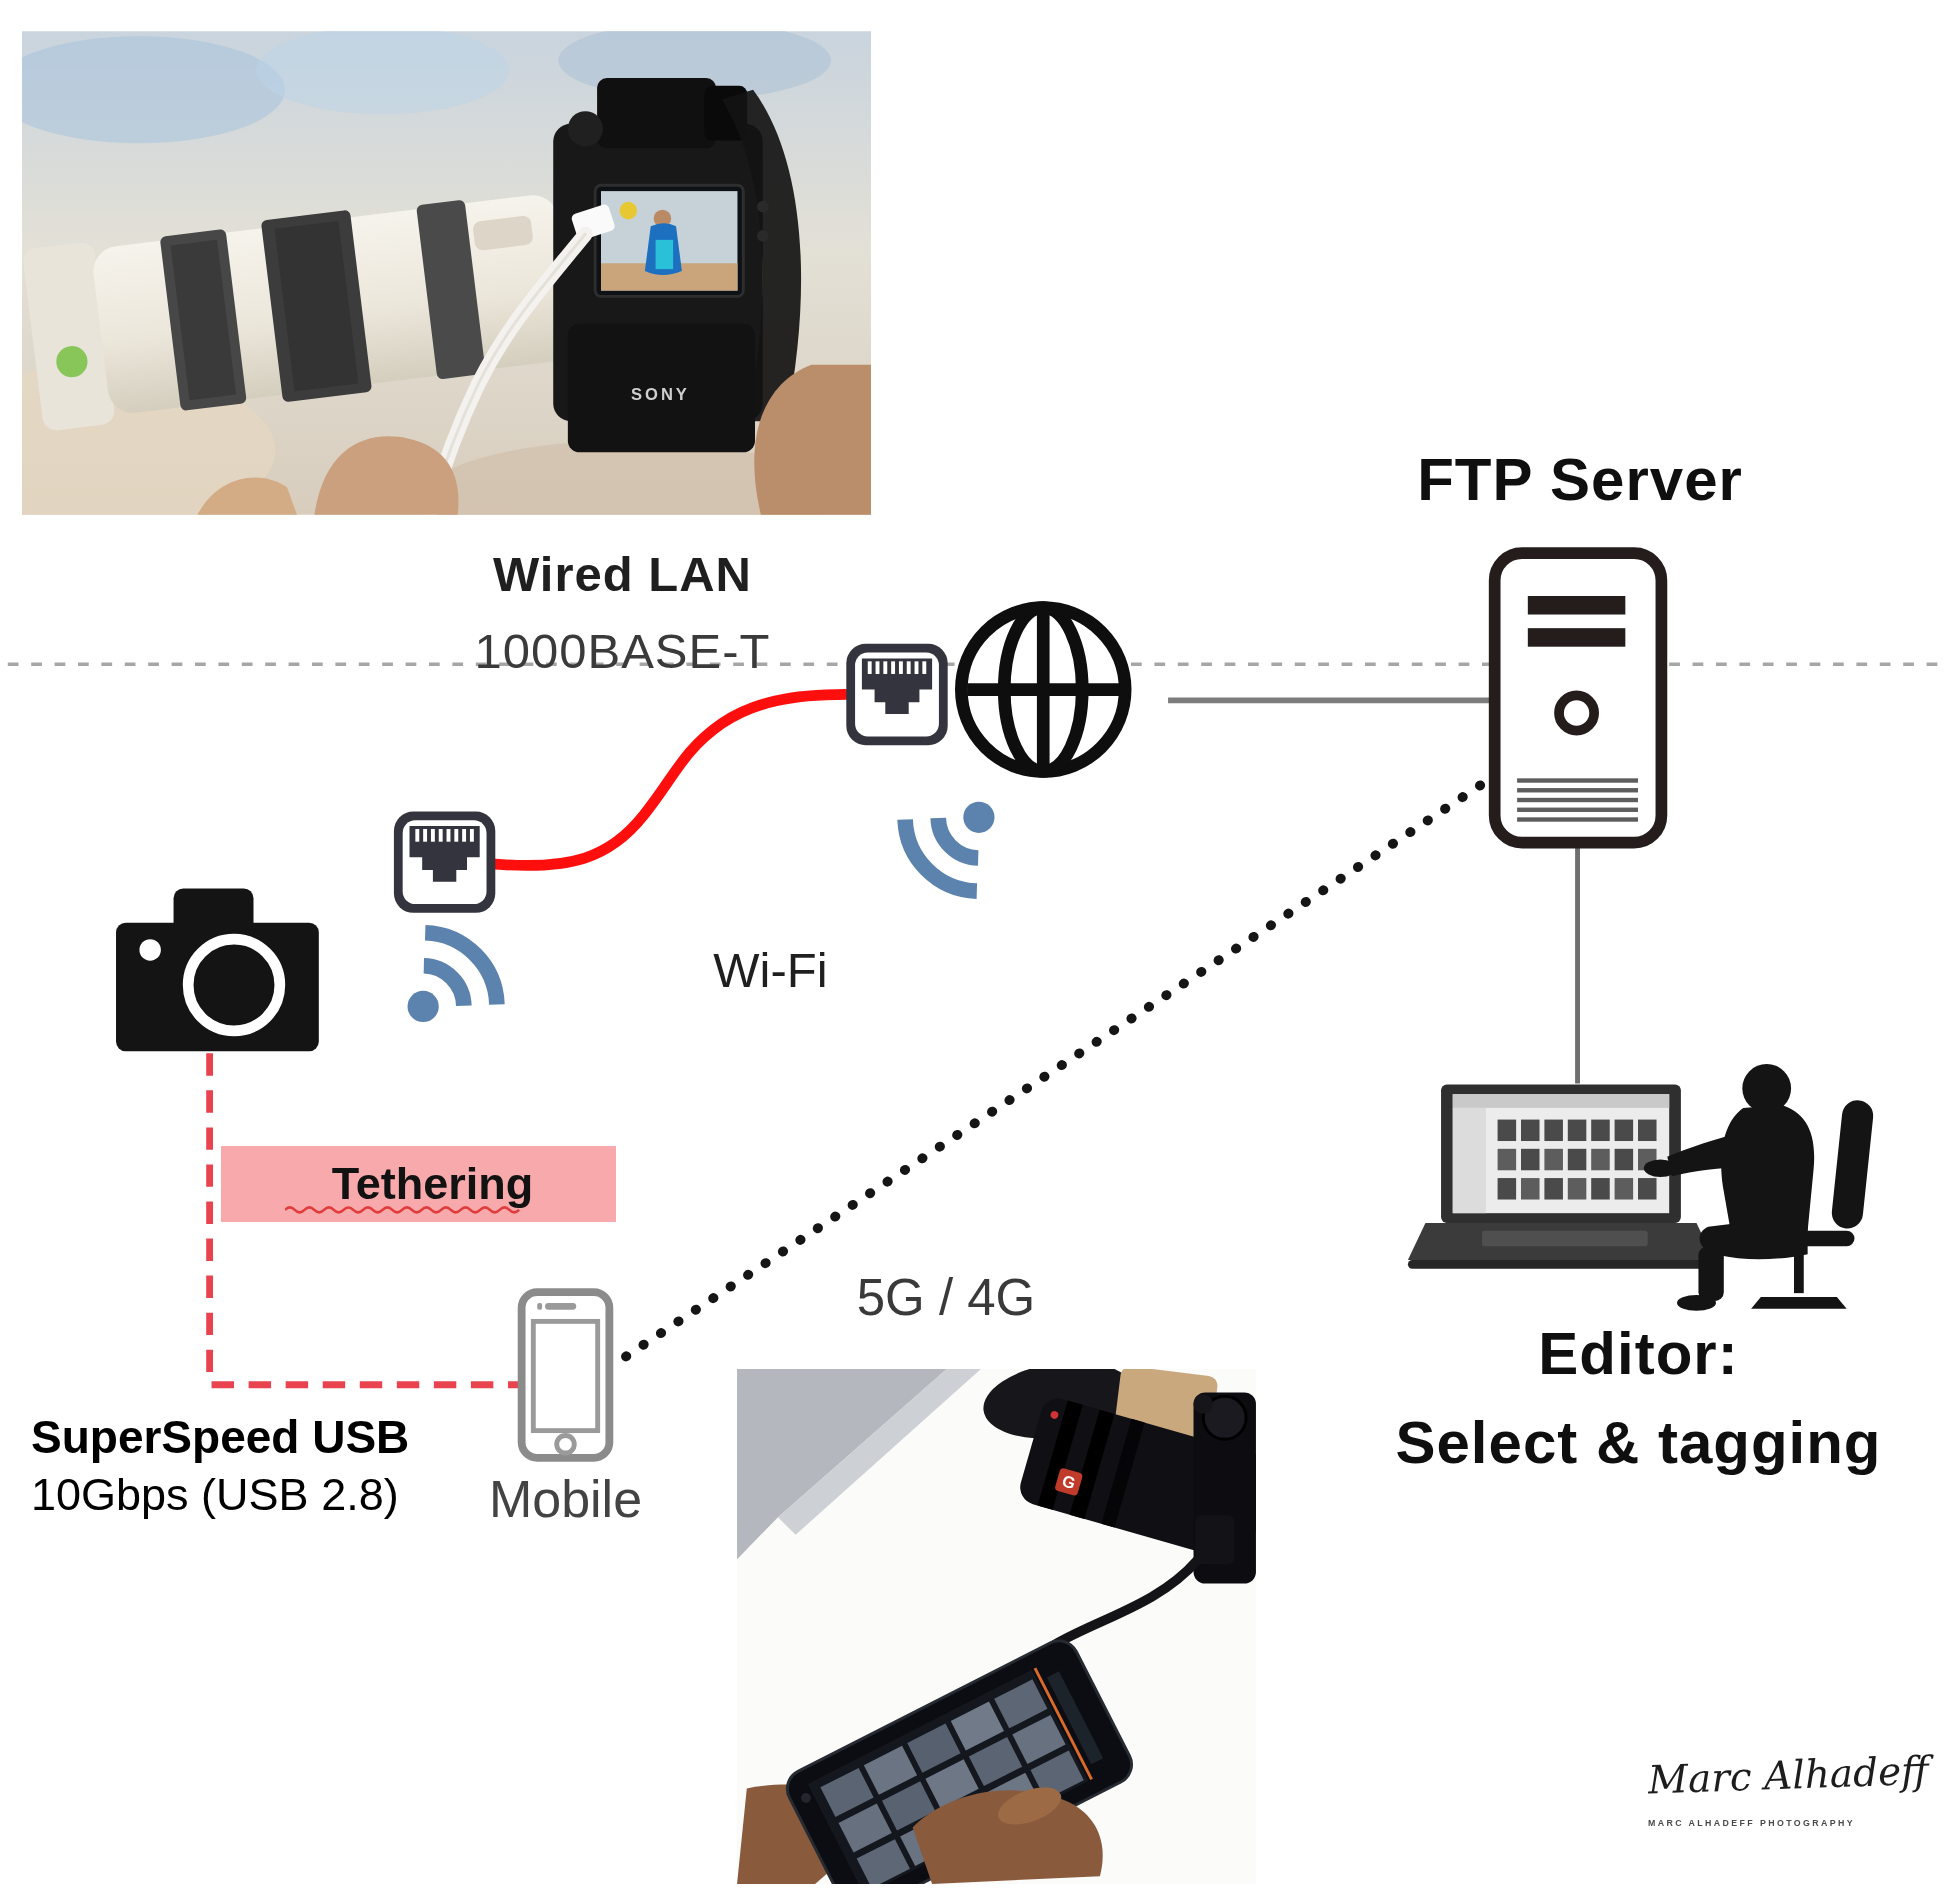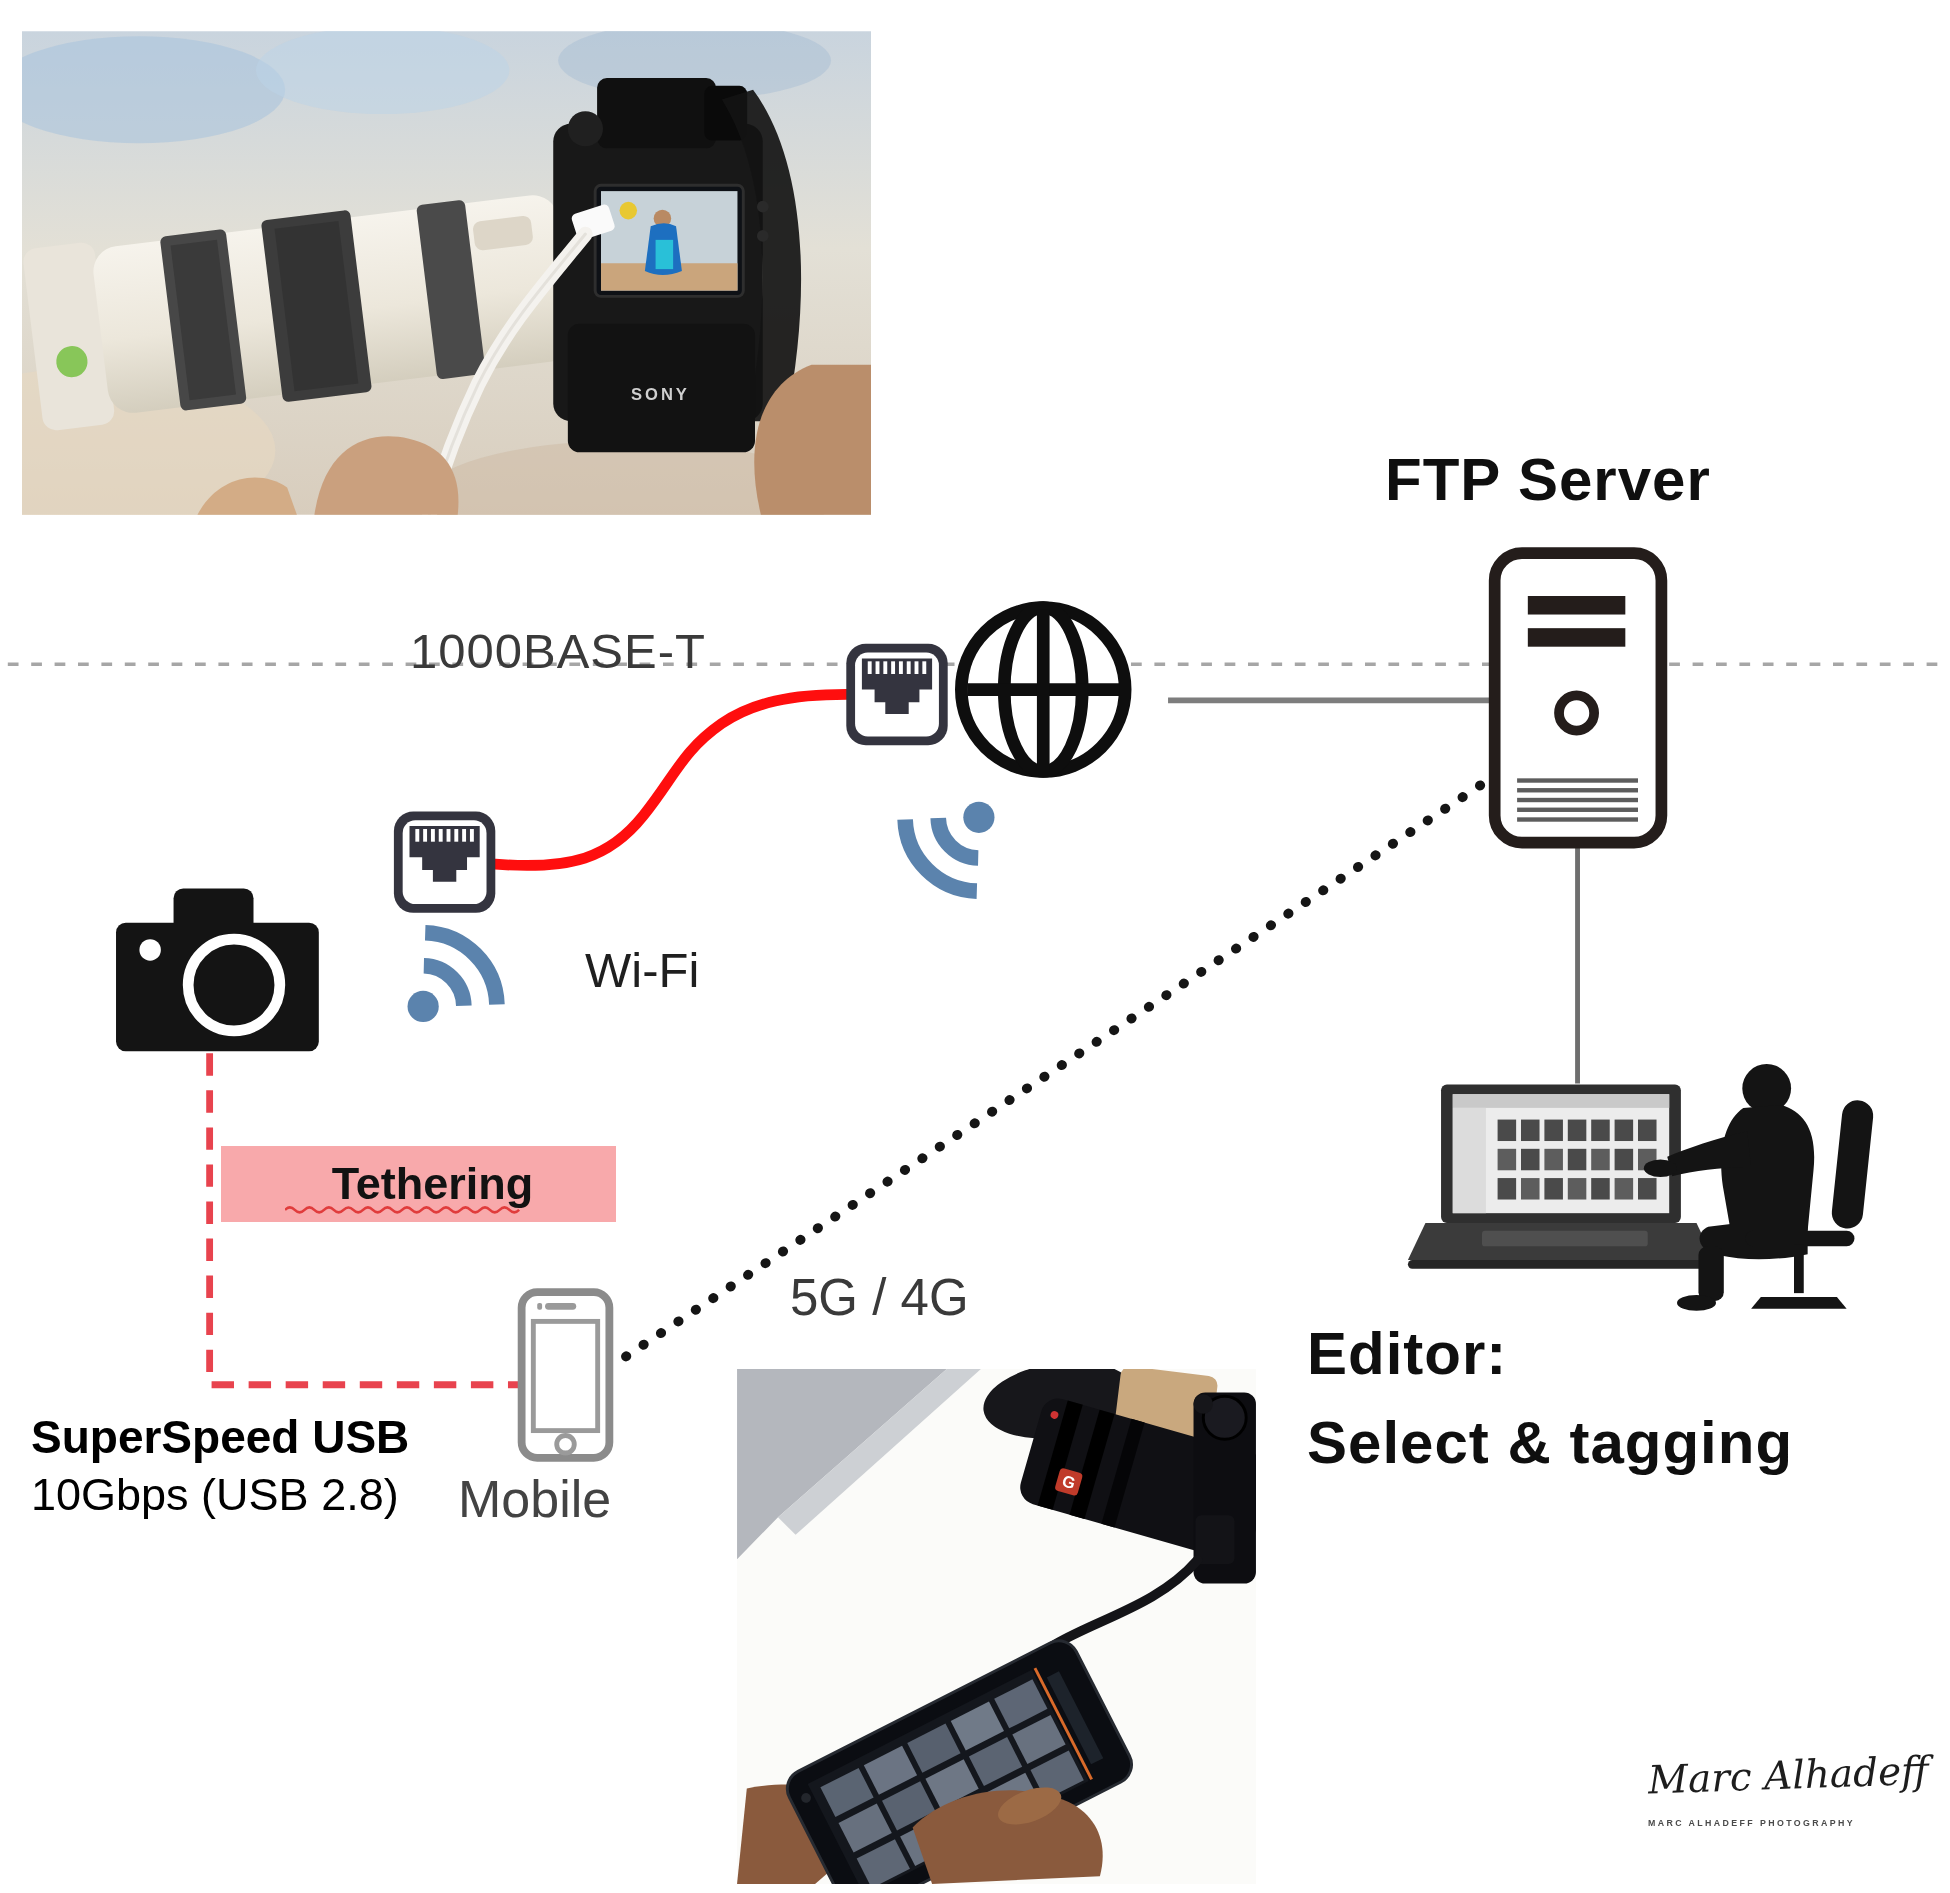--- a/index.html
+++ b/index.html
@@ -2,21 +2,21 @@
 <html><head>
 <meta charset="utf-8">
 <style>
   html,body{margin:0;padding:0;background:#fff;}
   .stage{position:relative;width:1950px;height:1894px;background:#fff;overflow:hidden;
          font-family:"Liberation Sans", sans-serif;}
   .photo{position:absolute;overflow:hidden;}
   .photo svg{display:block;}
   .overlay{position:absolute;left:0;top:0;}
   .lbl{position:absolute;color:#222;white-space:nowrap;}
-  .center{}
+  .center{text-align:center;}
   .wired1{left:410px;top:546px;width:425px;font-size:49px;font-weight:bold;color:#1f1f1f;letter-spacing:1px;}
   .wired2{left:410px;top:603px;width:425px;font-size:49px;color:#3a3a3a;letter-spacing:1px;margin-top:20px;}
   .wifi1{left:585px;top:942px;width:371px;font-size:49px;font-weight:normal;color:#1f1f1f;}
   .wifi2{left:585px;top:993px;width:371px;font-size:50px;color:#3a3a3a;}
   .cell{left:790px;top:1268px;width:312px;font-size:51px;color:#3a3a3a;}
   .mobile{left:458px;top:1469px;width:215px;font-size:52px;color:#434343;}
   .ftp{left:1385px;top:445px;width:390px;font-size:60px;font-weight:bold;color:#0f0f0f;letter-spacing:1px;}
   .editor1{left:1307px;top:1319px;width:663px;font-size:60px;font-weight:bold;color:#0f0f0f;letter-spacing:1px;}
   .editor2{left:1307px;top:1408px;width:663px;font-size:60px;font-weight:bold;color:#0f0f0f;letter-spacing:1px;}
   .usb1{left:31px;top:1410px;width:449px;font-size:46px;font-weight:bold;color:#000;}
@@ -292,20 +292,21 @@
       <ellipse cx="1703" cy="1198" rx="17" ry="9"></ellipse>
       <path d="M1775 1255 L1854 1255 L1854 1286 C 1820 1293 1790 1293 1762 1287 C 1740 1282 1738 1264 1752 1258 Z"></path>
       <rect x="1742" y="1278" width="26" height="56" rx="9"></rect>
       <ellipse cx="1740" cy="1336" rx="20" ry="8"></ellipse>
       <rect x="1790" y="1262" width="112" height="16" rx="8"></rect>
       <rect x="1840" y="1276" width="10" height="50"></rect>
       <path d="M1806 1330 h 78 l 10 12 h -98 Z"></path>
     </g>
   </svg>
 
+  <div class="lbl center wired1">Wired LAN</div>
   <div class="lbl center wired2">1000BASE-T</div>
 
   <div class="lbl center wifi1">Wi-Fi</div>
 
   <div class="lbl center ftp">FTP Server</div>
 
   <div class="lbl center cell">5G / 4G</div>
   <div class="lbl center mobile">Mobile</div>
 
   <div class="tetherbox" style="background:#f8a9ab;padding-left:28px;">

